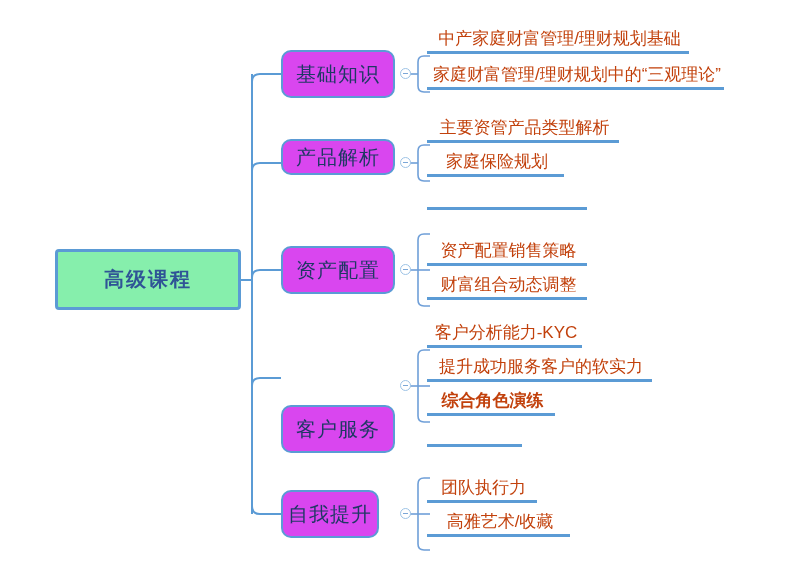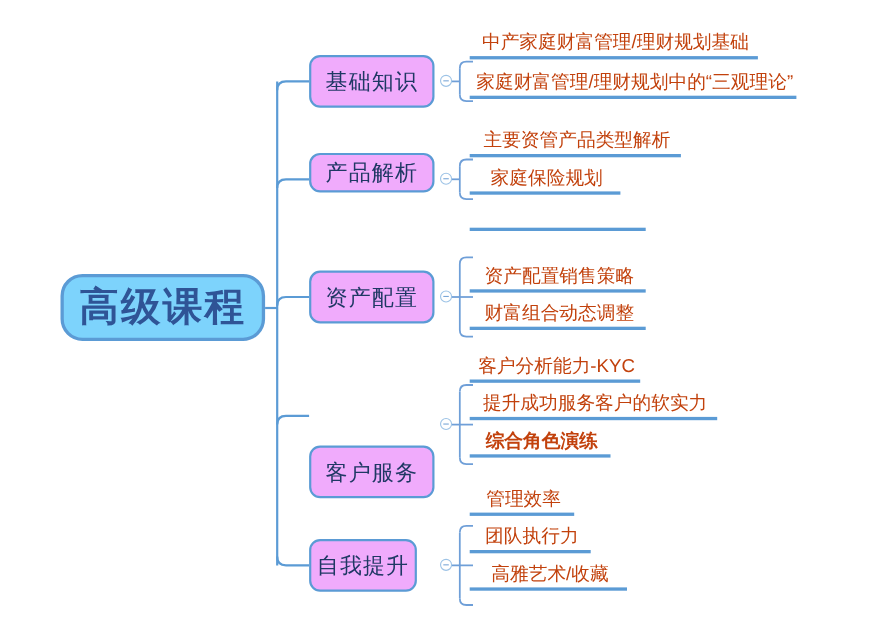--- a/index.html
+++ b/index.html
@@ -23,38 +23,38 @@
     top: 0;
     width: 790px;
     height: 577px;
     pointer-events: none;
   }
 
   
   .root-node {
     position: absolute;
     box-sizing: border-box;
-    background: #7dd3fc;
+    background: #86efac;
     border: 3px solid #5b9bd5;
-    border-radius: 20px;
+    border-radius: 4px;
     display: flex;
     align-items: center;
     justify-content: center;
     color: #2f5496;
     font-weight: bold;
-    font-size: 36px;
+    font-size: 20px;
     letter-spacing: 2px;
     z-index: 5;
   }
 
   
   .branch-node {
     position: absolute;
     box-sizing: border-box;
-    background: #f0abfc;
+    background: #d946ef;
     border: 2px solid #5b9bd5;
     border-radius: 10px;
     display: flex;
     align-items: center;
     justify-content: center;
     color: #1f3864;
     font-size: 20px;
     letter-spacing: 1px;
     z-index: 5;
   }
@@ -217,21 +217,20 @@
   <div class="leaf" style="left:427px; top:356px;">
     <div class="leaf-text">提升成功服务客户的软实力</div>
     <div class="leaf-rule" style="width:225px;"></div>
   </div>
   <div class="leaf" style="left:427px; top:390px;font-weight:bold;">
     <div class="leaf-text">综合角色演练</div>
     <div class="leaf-rule" style="width:128px;"></div>
   </div>
 
   <div class="leaf" style="left:427px; top:443px;">
-    <div class="leaf-text">管理效率</div>
     <div class="leaf-rule" style="width:95px;"></div>
   </div>
   <div class="leaf" style="left:427px; top:477px;">
     <div class="leaf-text">团队执行力</div>
     <div class="leaf-rule" style="width:110px;"></div>
   </div>
   <div class="leaf" style="left:427px; top:511px;">
     <div class="leaf-text">高雅艺术/收藏</div>
     <div class="leaf-rule" style="width:143px;"></div>
   </div>

